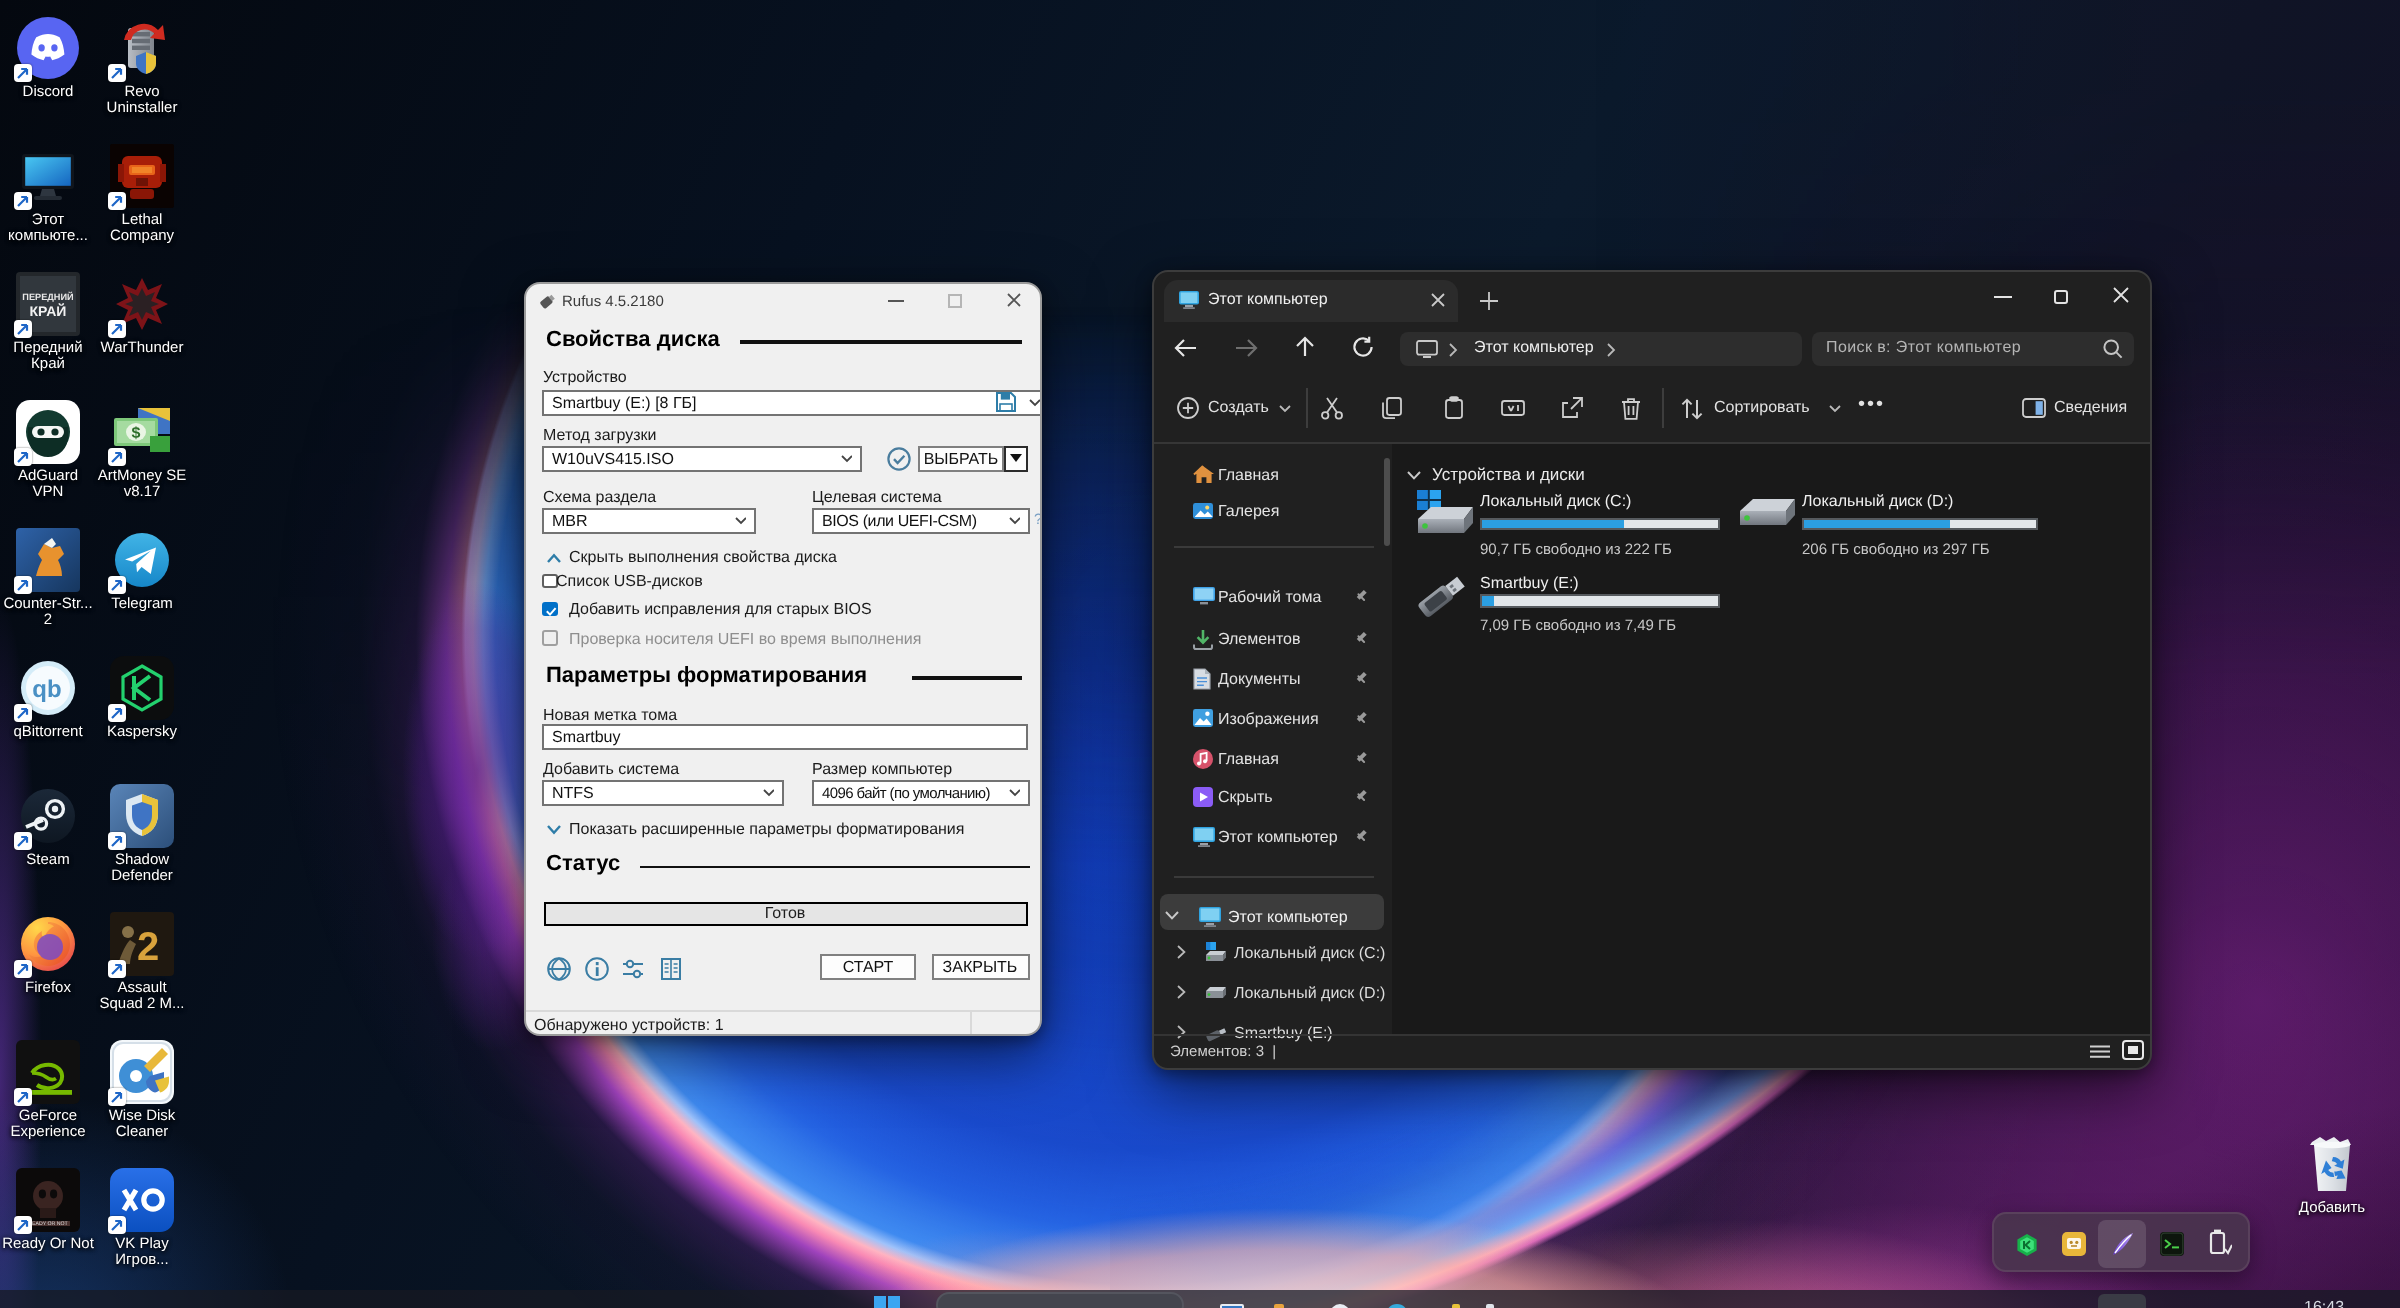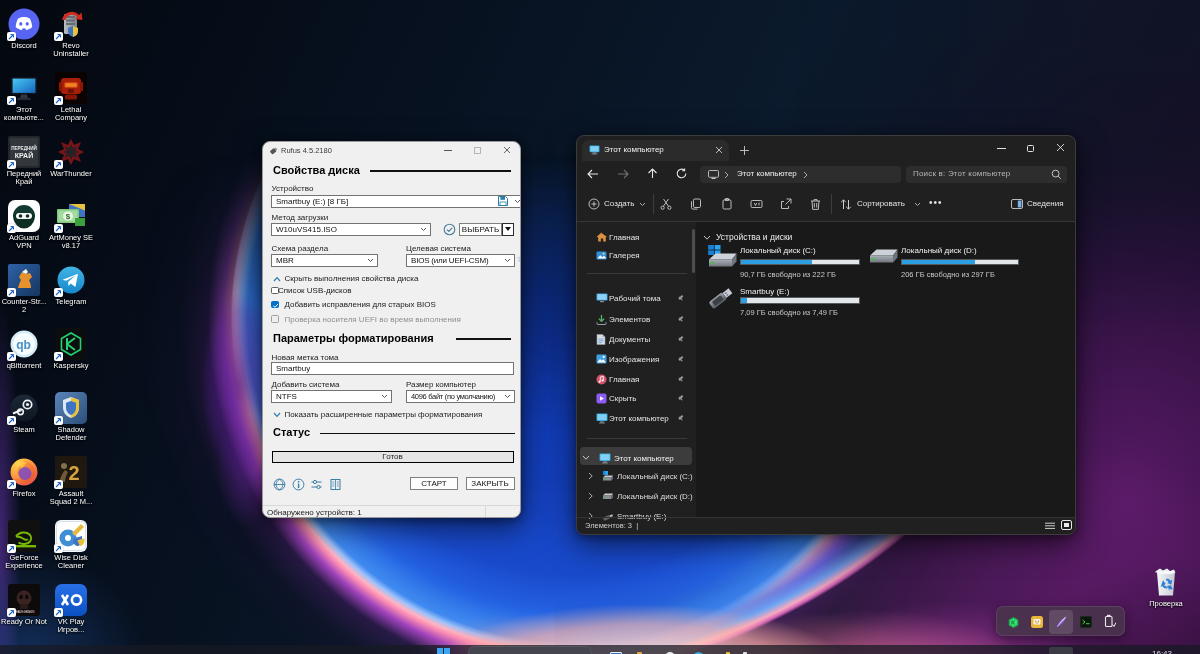--- a/index.html
+++ b/index.html
@@ -963,21 +963,21 @@
           <path d="M16.5 12.5a4.5 4.5 0 0 1 4 2.3l1.7-1l-.8 4.6l-4.3-1.5l1.5-.9a3 3 0 0 0-2.7-1.4zM13 14.3l2.8 3.7l-1.7 1a3 3 0 0 0 2.6 1.4l.4 2.1a4.8 4.8 0 0 1-4.8-2.5l-1.7 1zM20.8 19.2l2 4l-4.6.3l.7-1.7a8 8 0 0 1-1.4.2l-.4-2.2a6 6 0 0 0 2-.3z" fill="#2f7fd6"></path>
           <defs>
             <linearGradient id="gbin" x1="0" y1="0" x2="1" y2="0">
               <stop offset="0" stop-color="#f2f4f6"></stop>
               <stop offset=".5" stop-color="#dde1e6"></stop>
               <stop offset="1" stop-color="#c2c7ce"></stop>
             </linearGradient>
           </defs>
         </svg>
     </div>
-    <div class="lbl">Проверка</div>
+    <div class="lbl">Добавить</div>
     </div>
 
   <div id="fly">
     <svg style="position:absolute;left:11px;top:10px" width="11" height="11" viewBox="0 0 11 11">
         <path d="M5.5 0l4.8 2.75v5.5L5.5 11L.7 8.25v-5.5z" fill="#17b04a"></path>
         <path d="M5.5 1.6l3.4 1.95v3.9L5.5 9.4L2.1 7.45v-3.9z" fill="#3de07a"></path>
         <path d="M4 3.5v4M7 3.5L4.8 5.5L7 7.5" stroke="#0a7030" stroke-width="1" fill="none"></path>
       </svg>
     <svg style="position:absolute;left:34px;top:9px" width="12" height="12">
         <rect width="12" height="12" rx="2.5" fill="#e8b63a"></rect>

